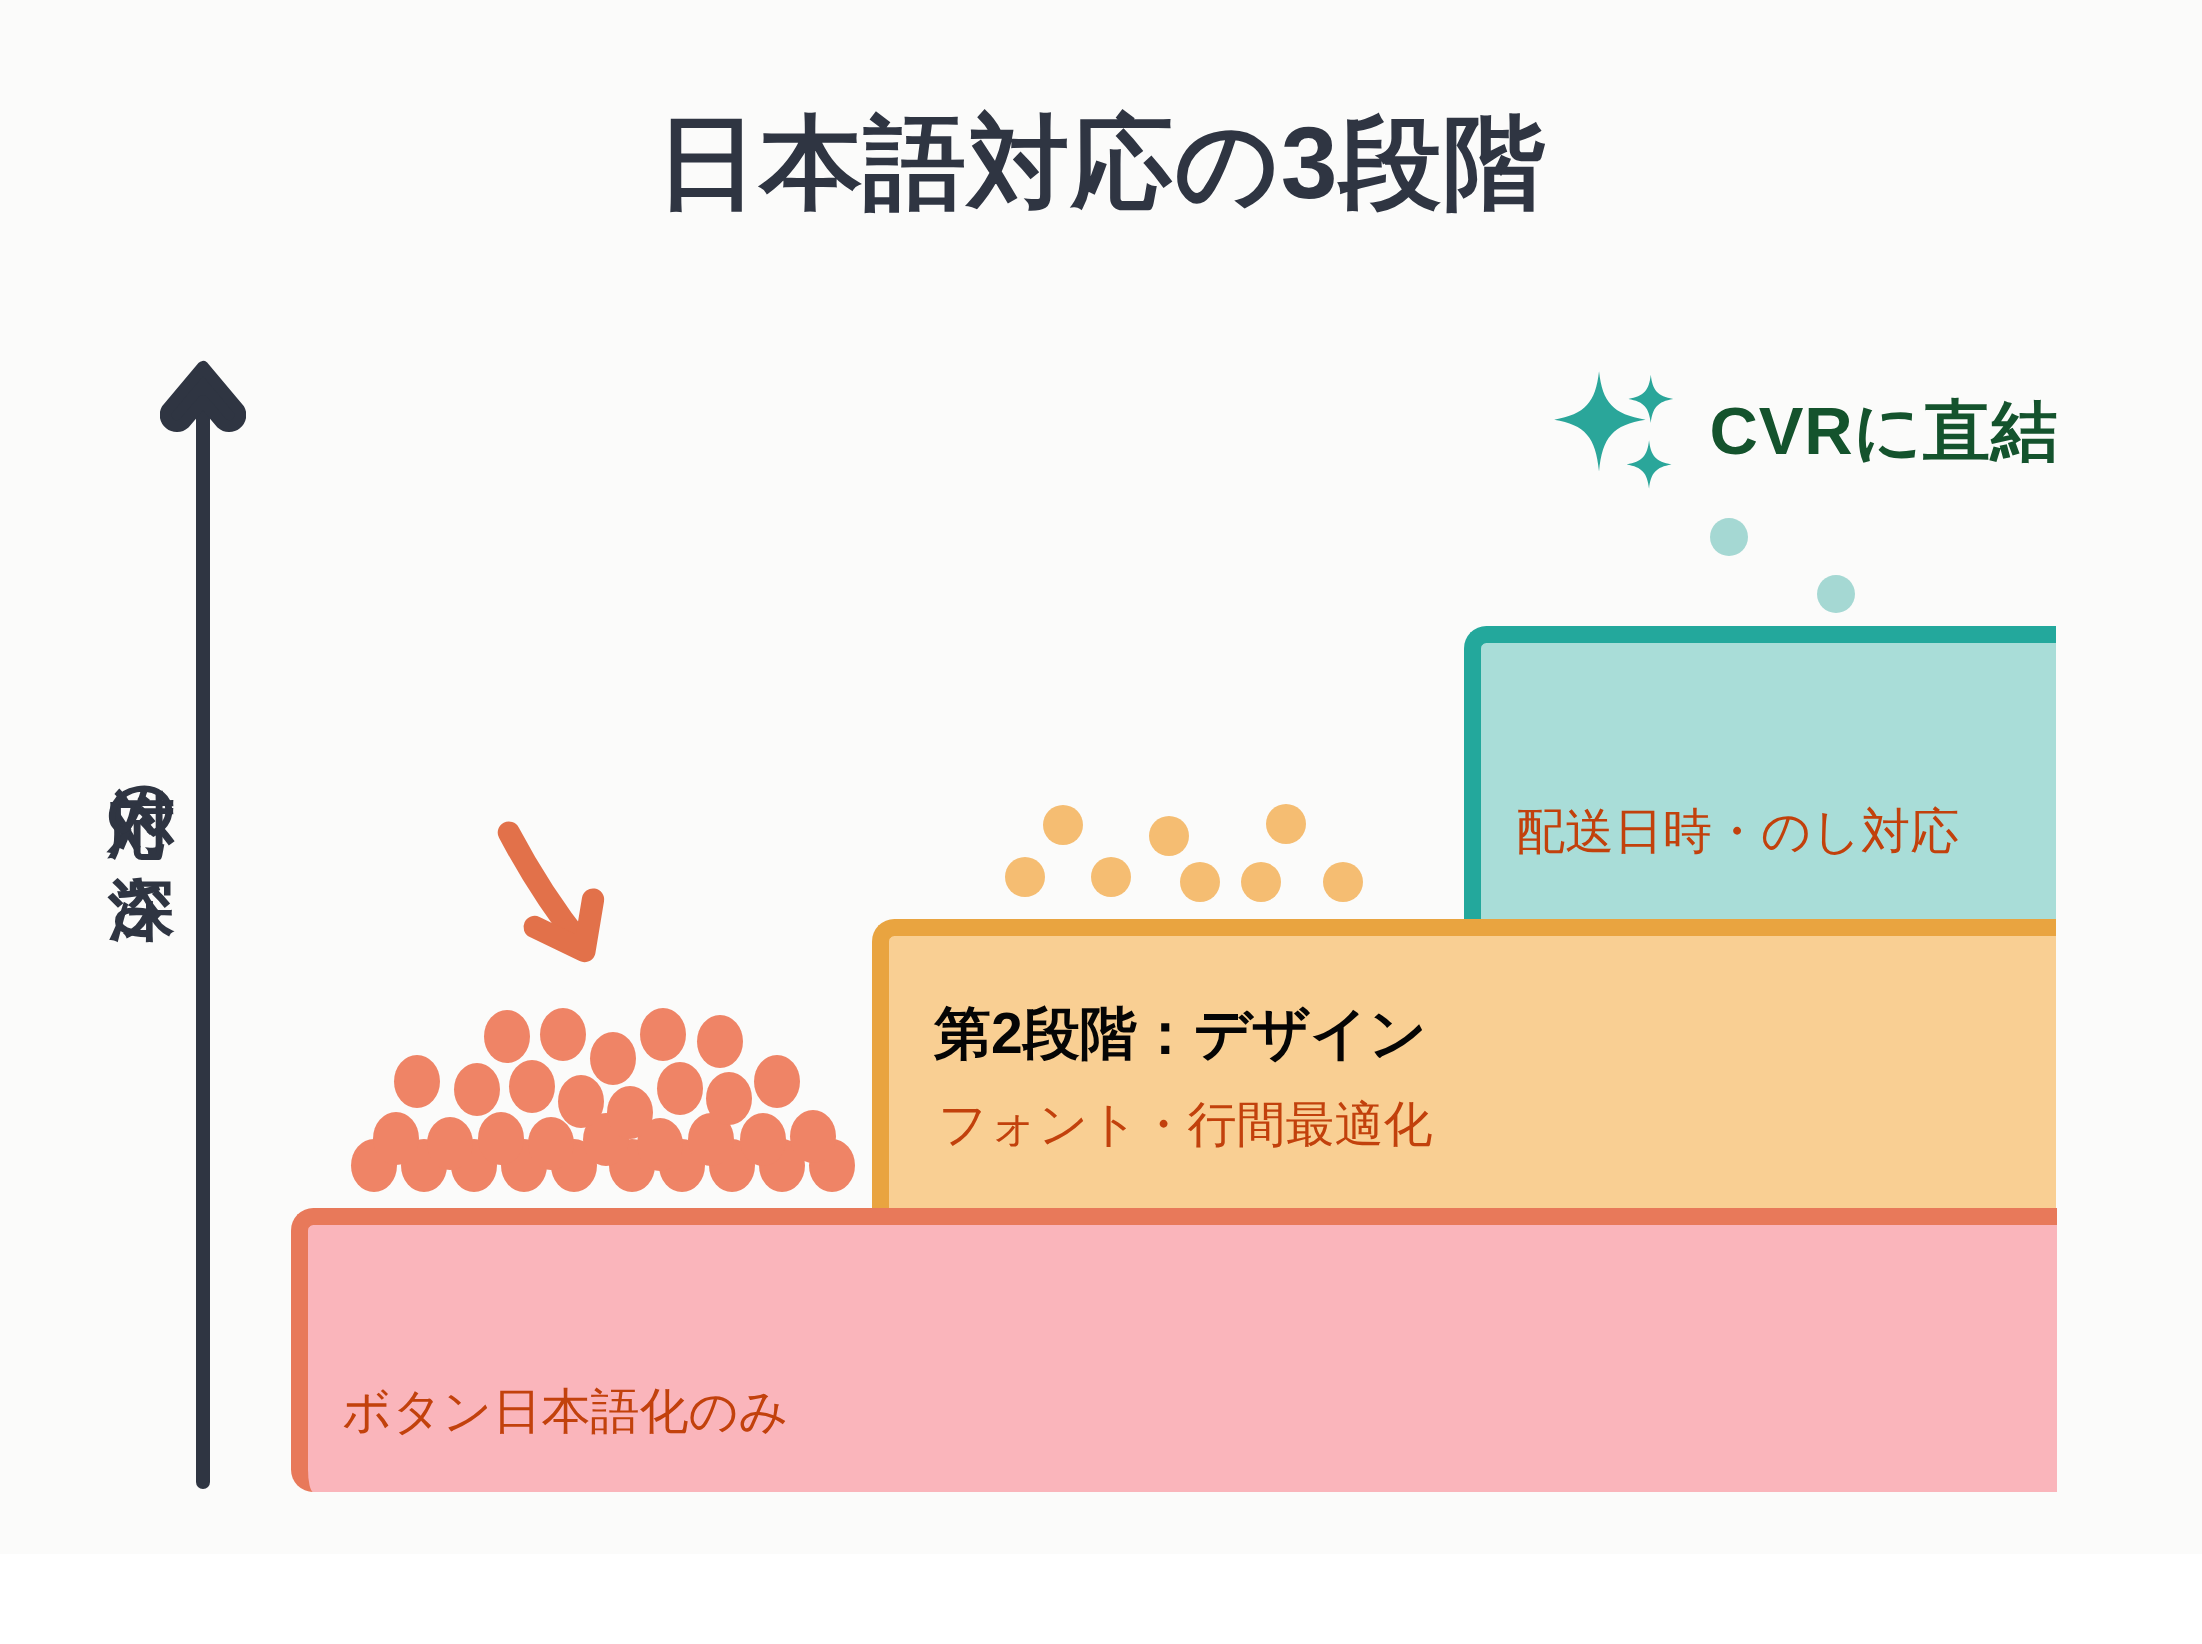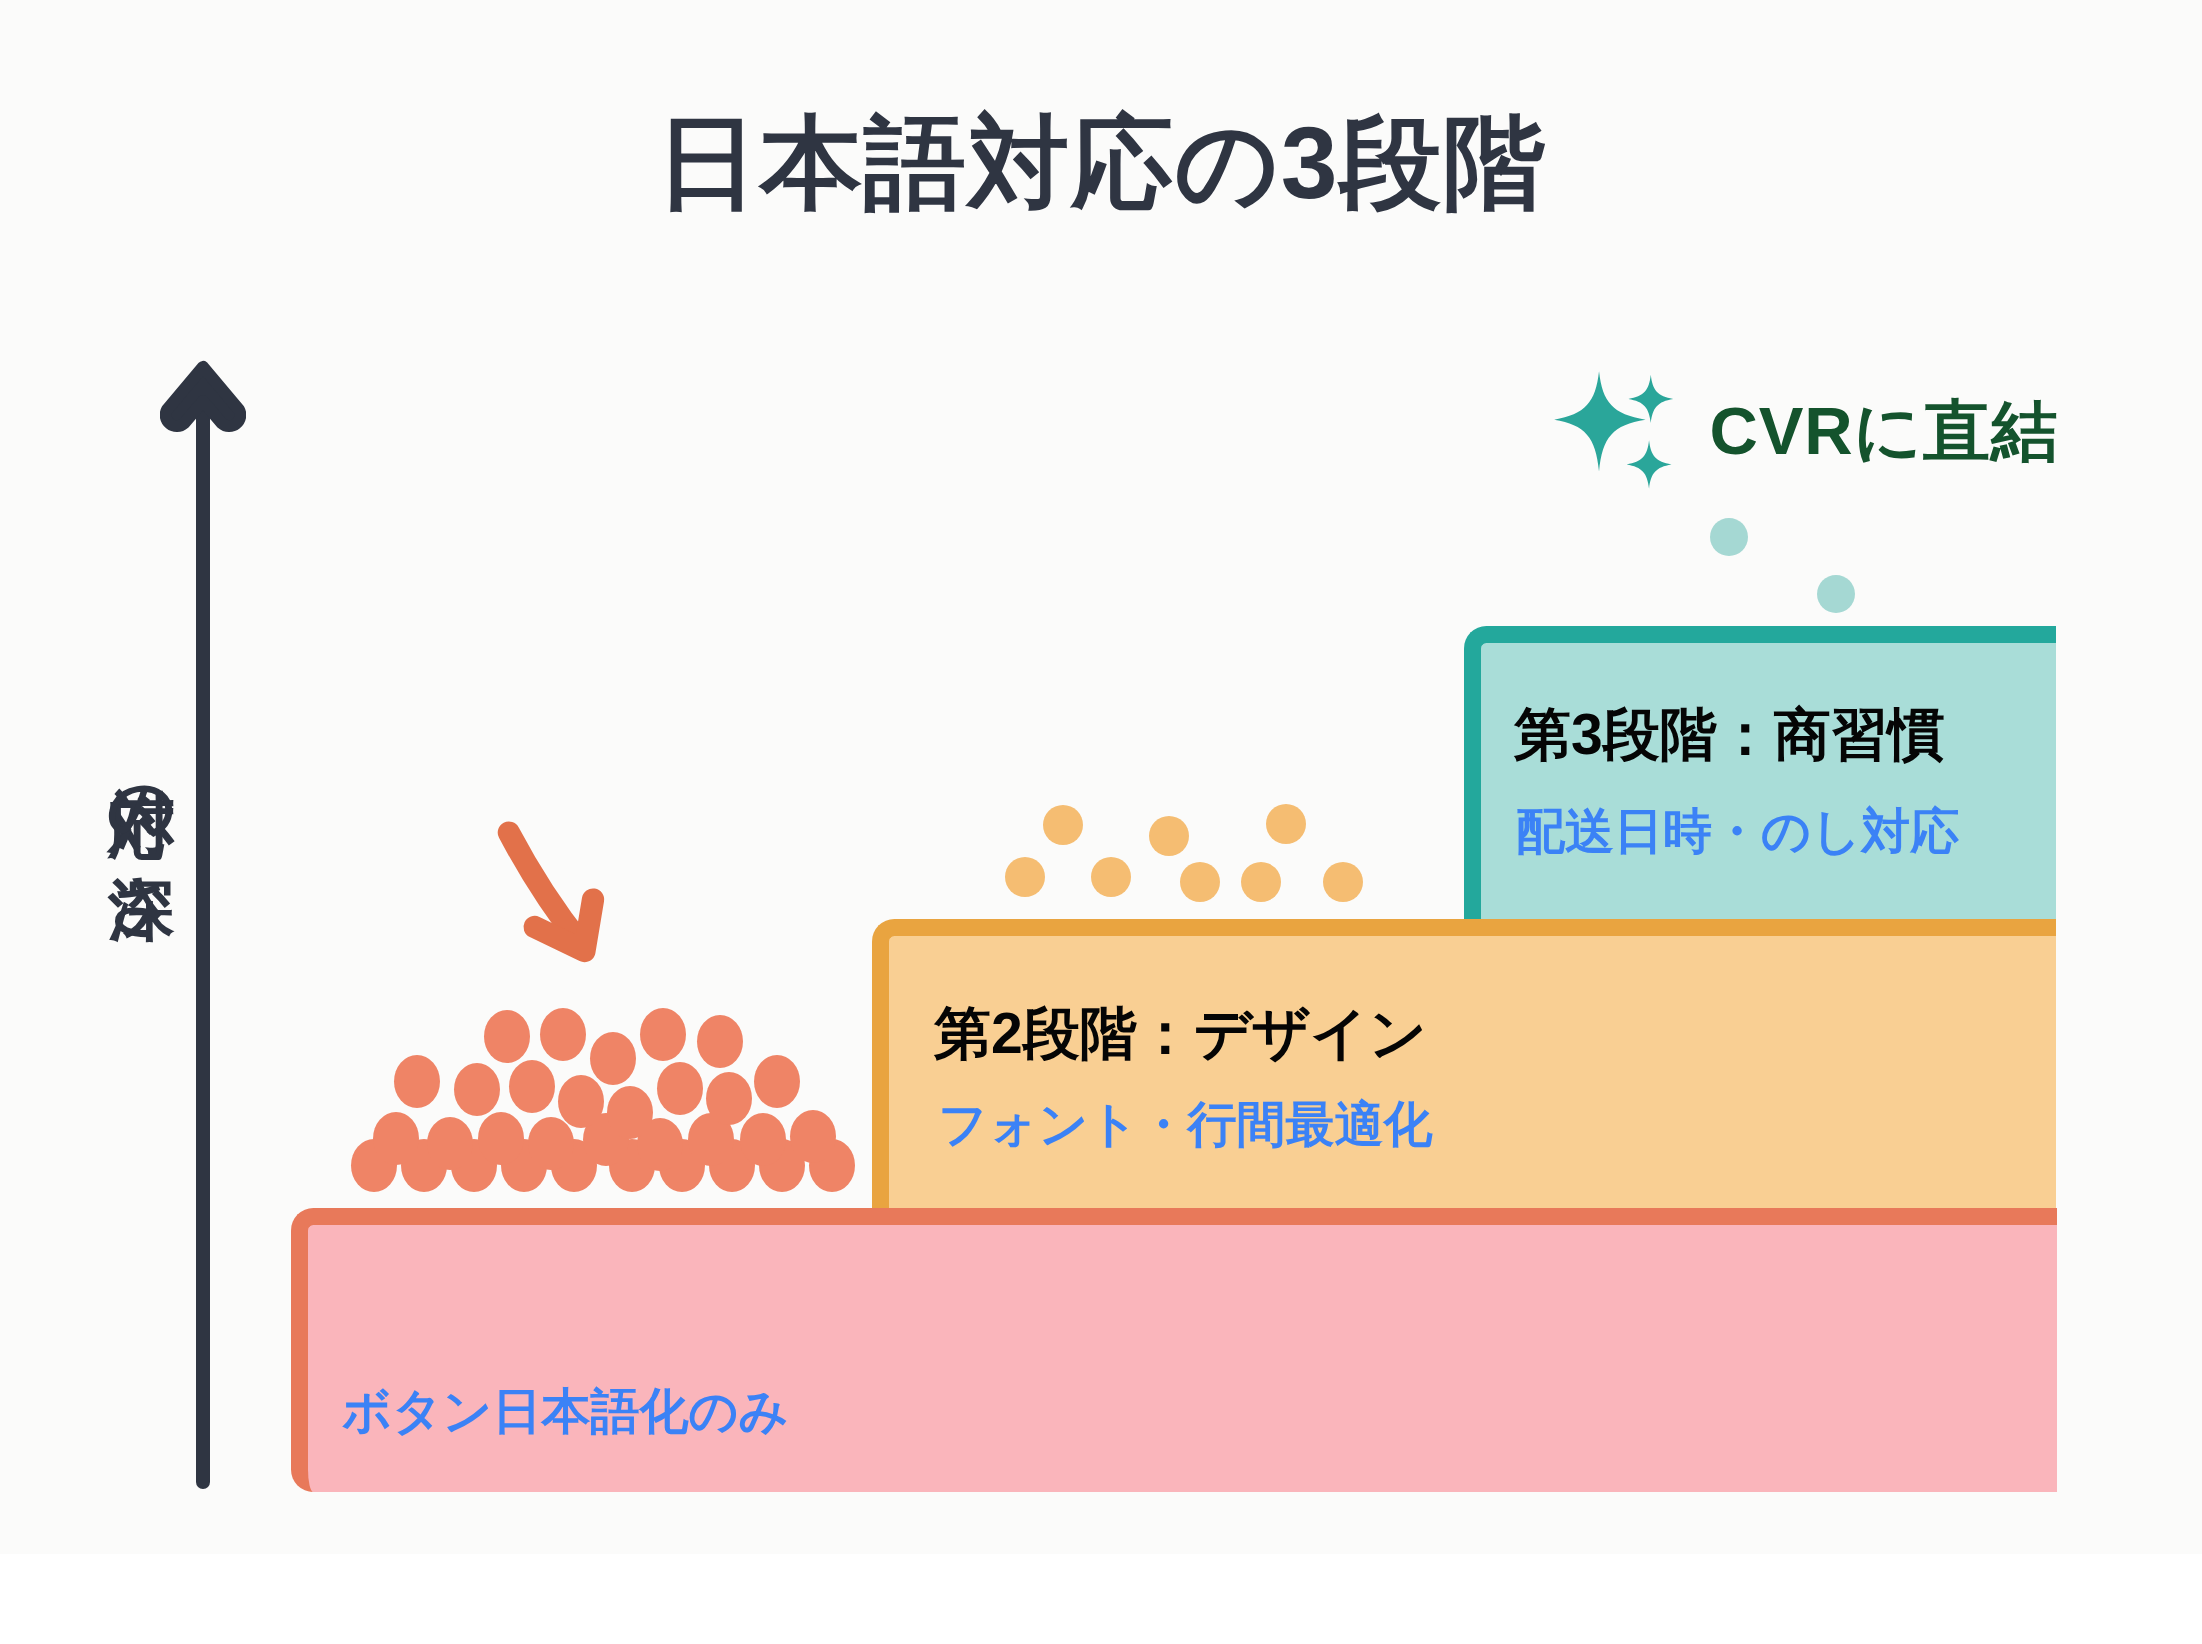--- a/index.html
+++ b/index.html
@@ -106,22 +106,22 @@
     position: absolute;
     font-size: 57px;
     font-weight: 700;
     color: #050505;
     line-height: 1;
     white-space: nowrap;
   }
   .step-sub {
     position: absolute;
     font-size: 49px;
-    font-weight: 700;
-    color: #3b82f6;
+    font-weight: 400;
+    color: #c2410c;
     line-height: 1;
     white-space: nowrap;
   }
   #step-1-title { left: 360px; top: 1291px; }
   #step-1-sub   { left: 342px; top: 1387px; }
   #step-2-title { left: 934px; top: 1005px; }
   #step-2-sub   { left: 938px; top: 1100px; text-align: center; }
   #step-3-title { left: 1514px; top: 706px; }
   #step-3-sub   { left: 1516px; top: 807px; }
 
@@ -245,21 +245,20 @@
   <div id="dots-teal">
     <div class="dot dot-teal" style="left:1710px; top:518px; width:38px; height:38px;"></div>
     <div class="dot dot-teal" style="left:1817px; top:575px; width:38px; height:38px;"></div>
   </div>
 
   <div class="step-sub" id="step-1-sub">ボタン日本語化のみ</div>
 
   <div class="step-title" id="step-2-title">第2段階：デザイン</div>
   <div class="step-sub" id="step-2-sub">フォント・行間最適化</div>
 
-  <div class="step-title" id="step-3-title">第3段階：商習慣</div>
   <div class="step-sub" id="step-3-sub">配送日時・のし対応</div>
 
   <svg id="annotation-arrow" viewBox="0 0 240 200">
     <path d="M22 18 Q60 90 108 150" fill="none" stroke="#e2714a" stroke-width="26" stroke-linecap="round"></path>
     <path d="M52 128 L110 156 L120 96" fill="none" stroke="#e2714a" stroke-width="26" stroke-linecap="round" stroke-linejoin="round"></path>
   </svg>
 
   <div id="cvr-badge">
     <svg id="cvr-sparkles" viewBox="0 0 160 160">
       <path d="M58 12 C62 48 74 62 112 68 C74 74 62 88 58 128 C54 88 42 74 6 68 C42 62 54 48 58 12 Z" fill="#2aa69a"></path>

